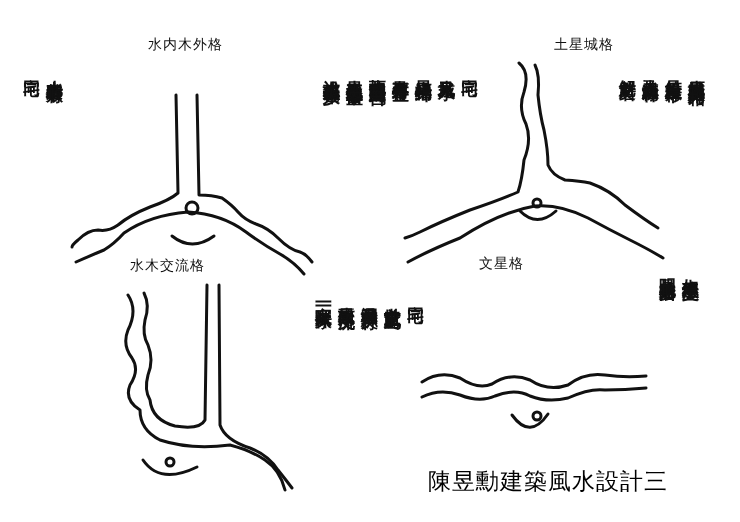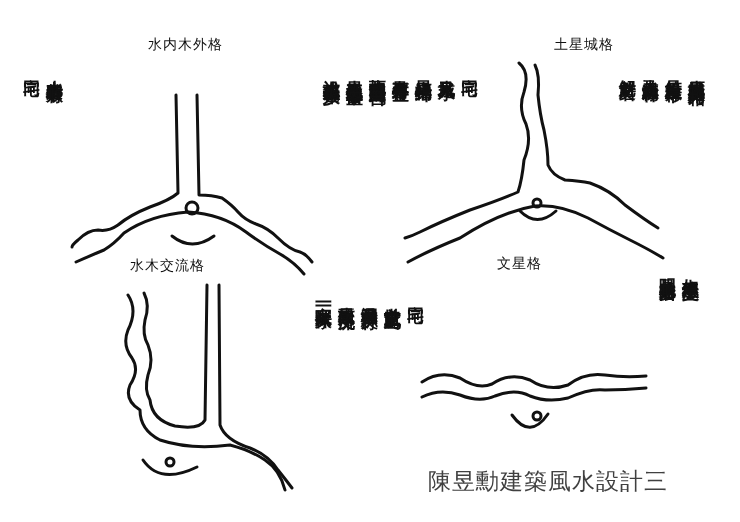--- a/index.html
+++ b/index.html
@@ -6,21 +6,21 @@
   body { width: 740px; height: 522px; position: relative; overflow: hidden;
          font-family: "DejaVu Sans", sans-serif; color: #111; }
   .canvas { position: absolute; left: 0; top: 0; width: 740px; height: 522px; }
   svg.drawing { position: absolute; left: 0; top: 0; }
   .title { position: absolute; font-size: 14px; letter-spacing: 1px; color: #111;
            white-space: nowrap; font-weight: normal; }
   .vblock { position: absolute; display: flex; flex-direction: row-reverse; gap: 3px; }
   .vcol { writing-mode: vertical-rl; text-orientation: upright; font-size: 17px;
           line-height: 20px; letter-spacing: 1px; font-weight: bold; color: #111; }
   .caption { position: absolute; left: 428px; top: 466px; font-size: 23px;
-             font-family: Liberation Sans, sans-serif; color: #404040; letter-spacing: 1px; white-space: nowrap; }
+             font-family: Liberation Sans, sans-serif; color: #000000; letter-spacing: 1px; white-space: nowrap; }
 </style>
 </head>
 <body>
 
 <div class="canvas">
 
   <svg class="drawing" width="740" height="522" viewBox="0 0 740 522" fill="none" stroke="#111" stroke-width="3" stroke-linecap="round" stroke-linejoin="round">
 
     <g>
       <path d="M176 95 L178 193 Q170 200 150 207 Q130 215 118 225 Q108 232 98 230 Q88 230 78 240 Q72 245 72 247"></path>
@@ -81,20 +81,20 @@
 
   <div class="title" style="left:130px; top:257px;text-align:right;">水木交流格</div>
   <div class="vblock" style="left:314px; top:293px;">
     <div class="vcol">宅同</div>
     <div class="vcol">盖世文章从此出</div>
     <div class="vcol">词林鼎甲美声称</div>
     <div class="vcol">水星硬木两交流</div>
     <div class="vcol">一家兴旺一家休</div>
   </div>
 
-  <div class="title" style="left:497px; top:255px;">文星格</div>
+  <div class="title" style="left:479px; top:255px;">文星格</div>
   <div class="vblock" style="left:658px; top:265px;">
     <div class="vcol">木如线浪号文星</div>
     <div class="vcol">明是龙身委曲形</div>
   </div>
 
   <div class="caption">陳昱勳建築風水設計三</div>
 </div>
 
 </body></html>

